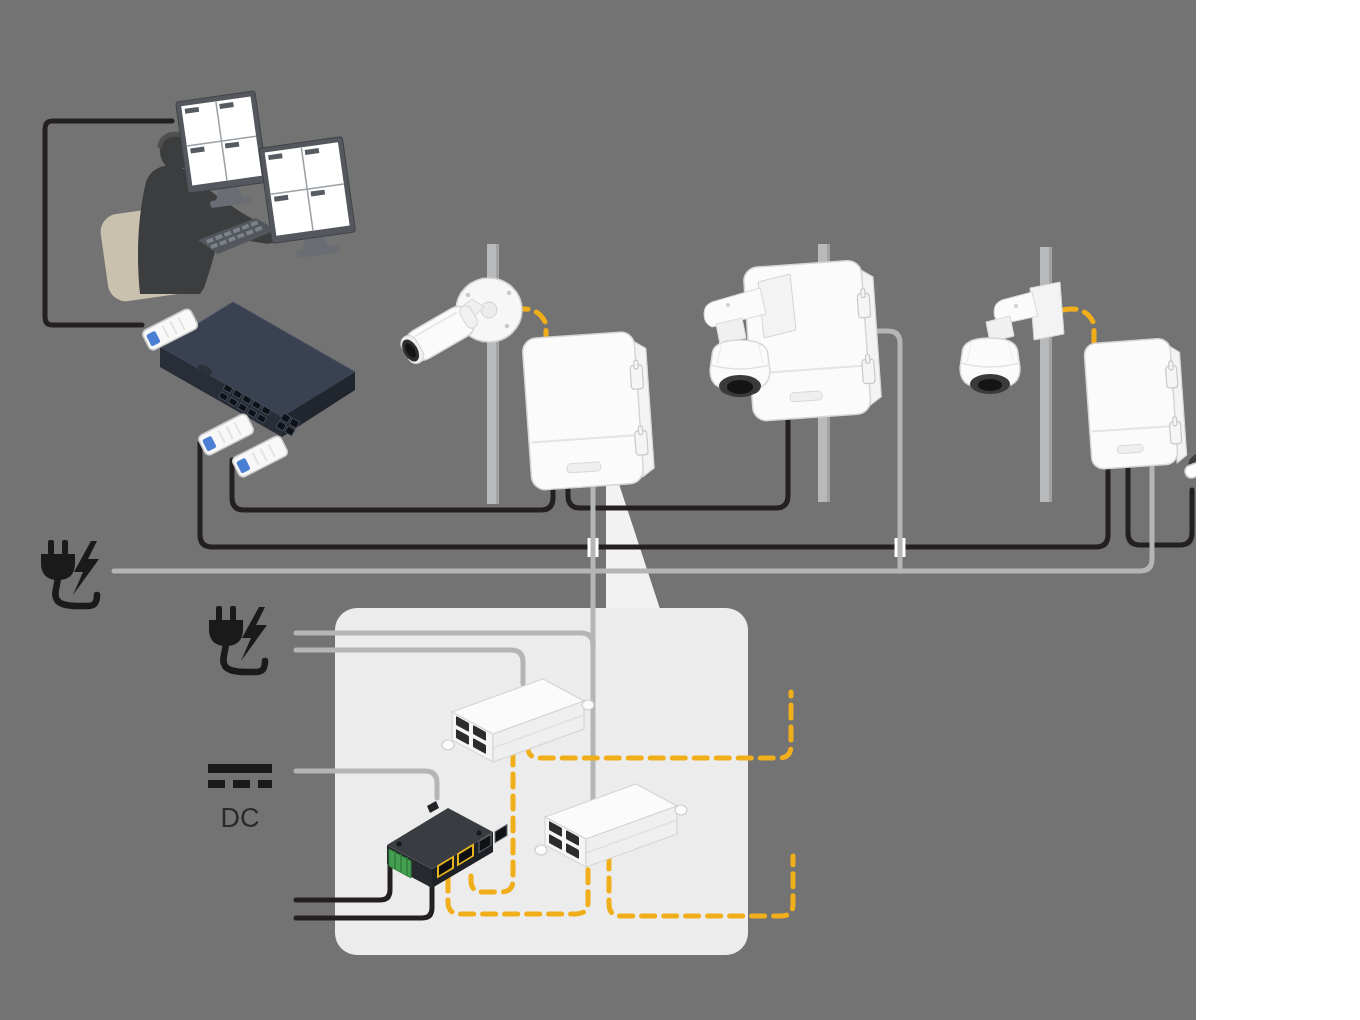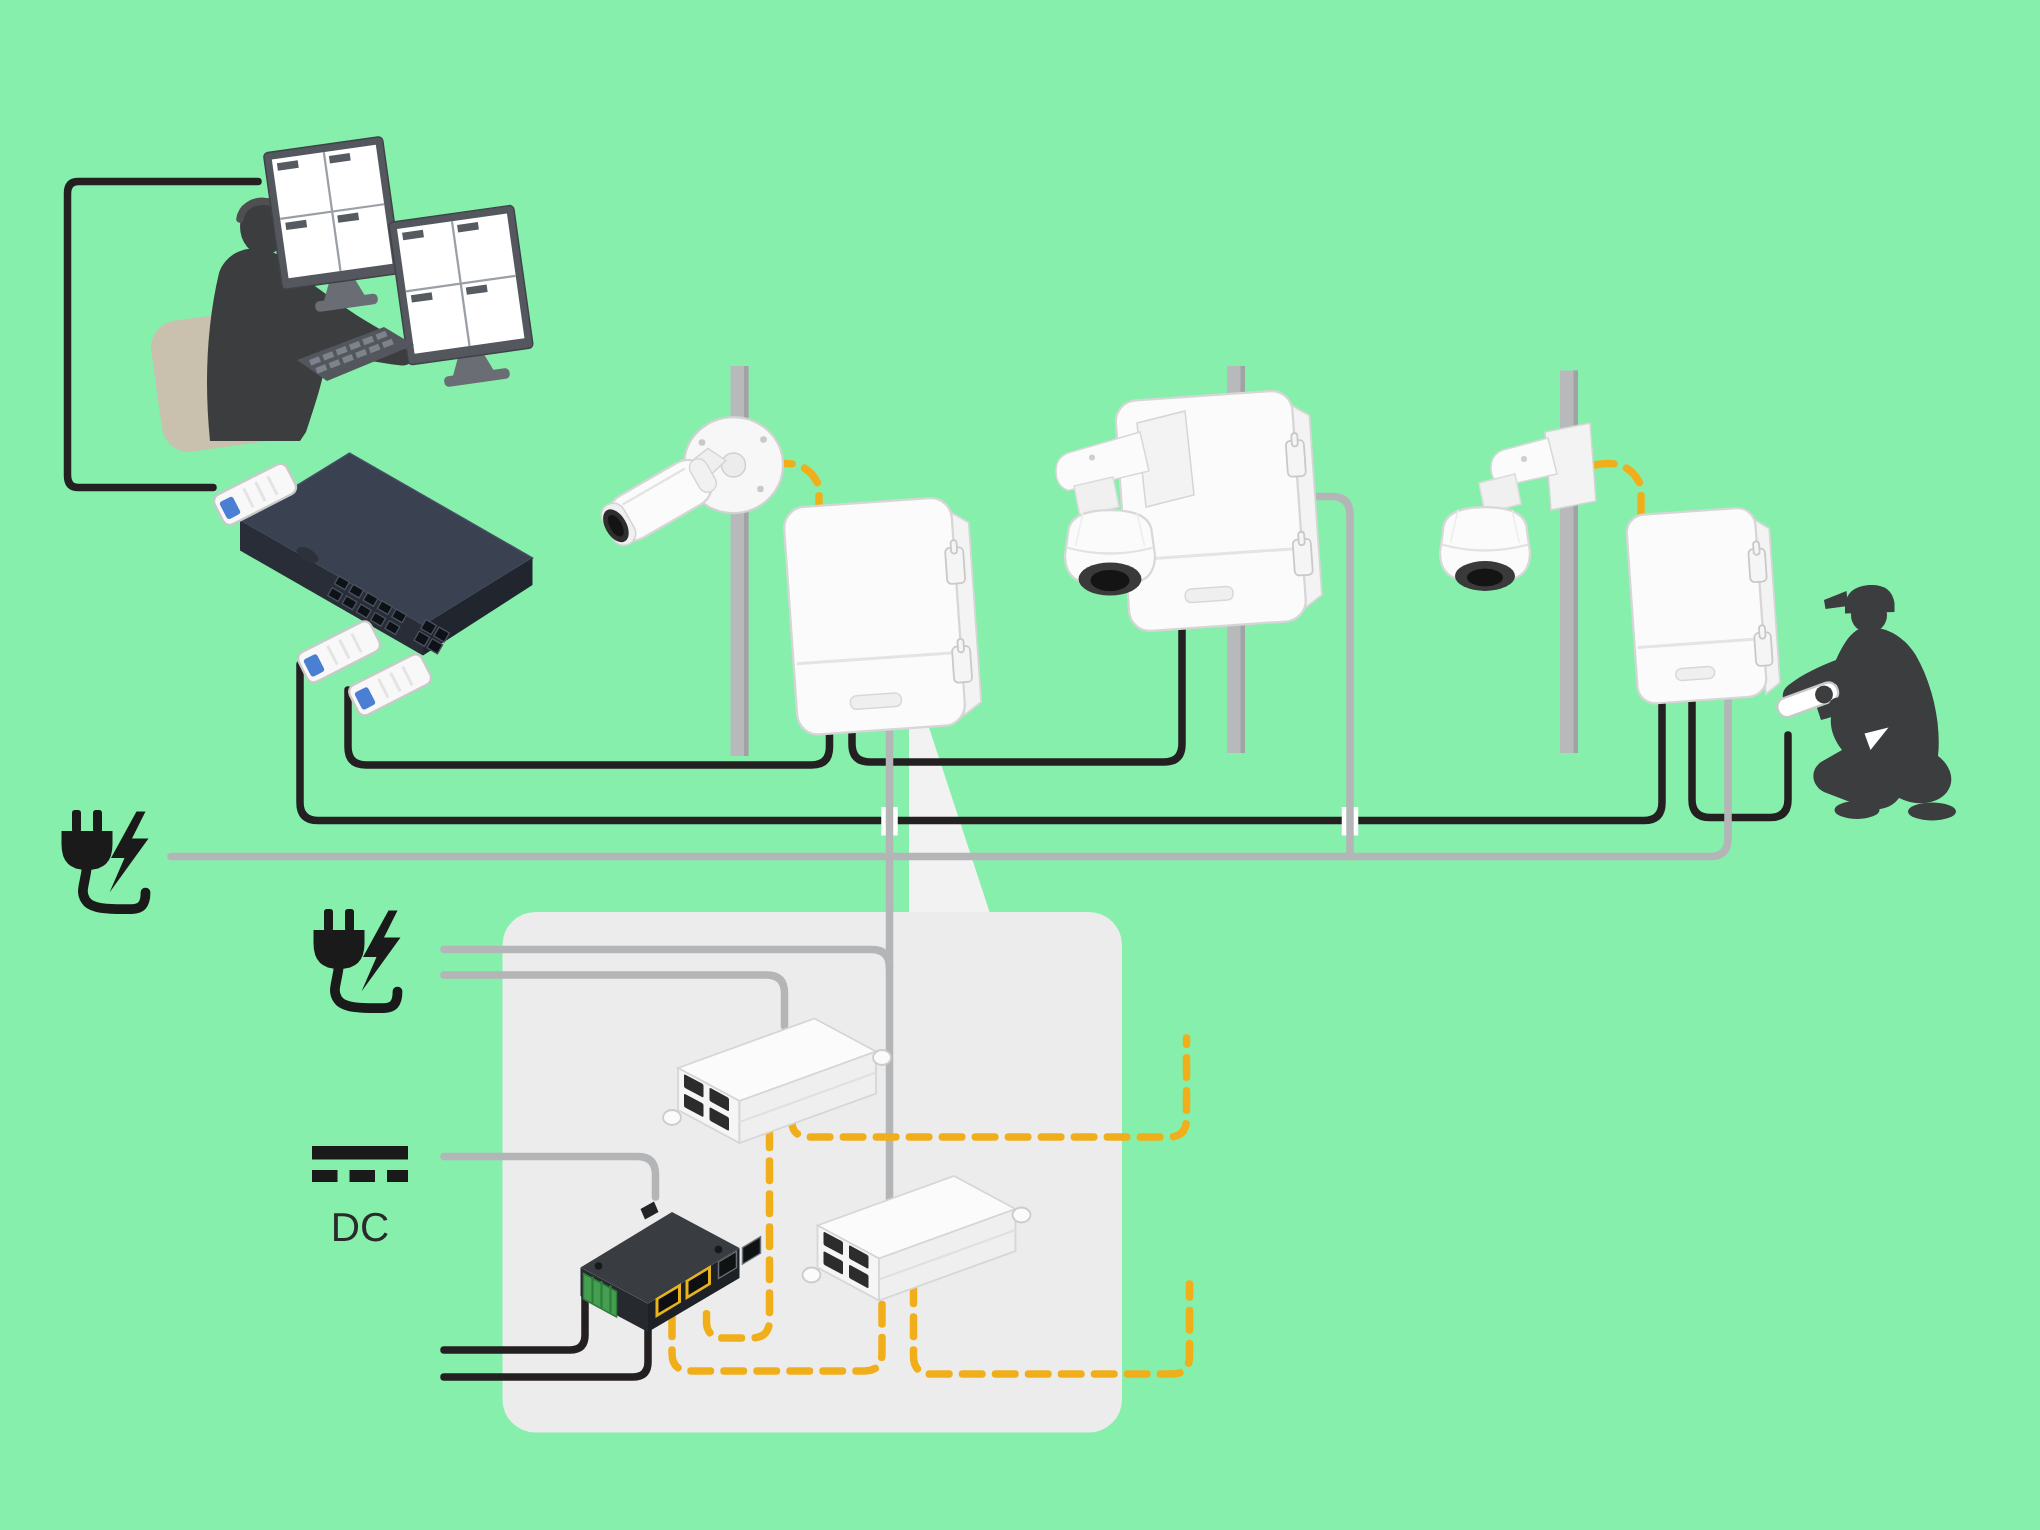--- a/index.html
+++ b/index.html
@@ -1,16 +1,16 @@
 <!DOCTYPE html>
 <html style="--cable_black: #242021; --cable_gray: #b3b5b7; --cable_yellow: #f1ae1b; --panel_bg: #ececec; --cone: #f2f2f2; --device_white: #fbfbfb; --device_stroke: #d6d6d6; --silhouette: #3b3d3f; --chair: #c9c1ae; --pole: #b7b9bb; --pole_shade: #a0a2a4; --switch_top: #3a4150; --switch_front: #282d37; --switch_side: #21252d; --port_dark: #0e1217; --sfp_blue: #4a7fd4; --industrial_top: #393c41; --industrial_side: #26292e; --industrial_front: #1e2126; --terminal_green: #44a050; --monitor_frame: #54585e; --screen_white: #ffffff;"><head>
 <meta charset="utf-8">
 <style>
   html,body{margin:0;padding:0;background:#fff;}
-  .stage{position:relative;width:1360px;height:1020px;background:#86efac;overflow:hidden;
+  .stage{position:relative;width:1196px;height:1020px;background:#737373;overflow:hidden;
          font-family:"Liberation Sans",sans-serif;}
   svg{position:absolute;left:0;top:0;}
   .ck{stroke:var(--cable_black);stroke-width:5;fill:none;stroke-linecap:round;stroke-linejoin:round;}
   .cg{stroke:var(--cable_gray);stroke-width:5;fill:none;stroke-linecap:round;stroke-linejoin:round;}
   .cy{stroke:var(--cable_yellow);stroke-width:5;fill:none;stroke-linecap:round;stroke-linejoin:round;
       stroke-dasharray:13 9;}
   .casing{stroke:#fff;stroke-width:11;fill:none;stroke-linecap:butt;}
   .whitebox{fill:var(--device_white);stroke:var(--device_stroke);stroke-width:1.5;}
   .whiteface{fill:#f3f3f3;stroke:var(--device_stroke);stroke-width:1.2;}
   .latch{fill:#f5f5f5;stroke:#c9c9c9;stroke-width:1.2;}

